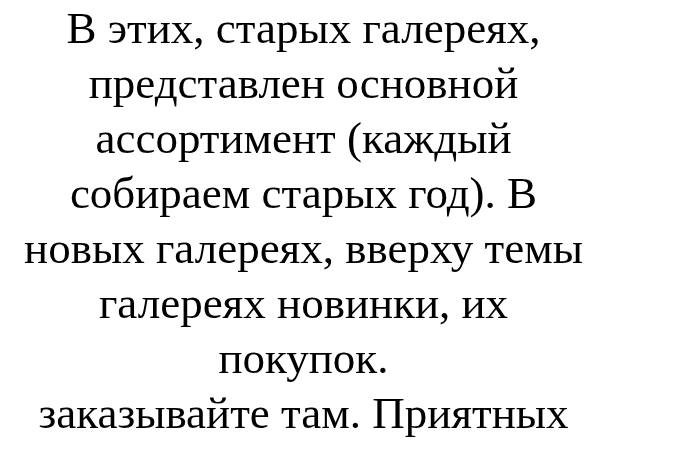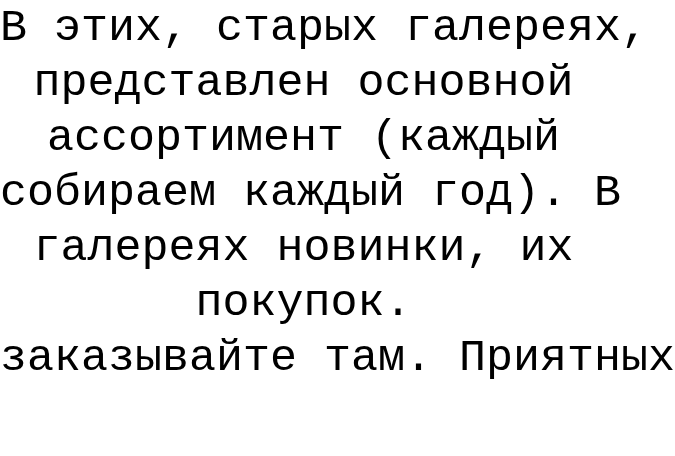--- a/index.html
+++ b/index.html
@@ -14,38 +14,39 @@
   }
   .page {
     width: 675px;
     height: 456px;
     background: #ffffff;
   }
   .text-block {
     box-sizing: border-box;
     width: 607px;
     padding-top: 1px;
-    font-family: Liberation Mono, monospace;
+    font-family: Liberation Serif, serif;
     font-size: 45px;
     line-height: 55px;
     font-weight: 400;
     text-align: center;
     color: #000000;
     -webkit-font-smoothing: antialiased;
   }
   .text-line {
     white-space: nowrap;
   }
 </style>
 </head>
 <body>
 
 <div class="page">
   <div class="text-block">
     <div class="text-line">В этих, старых галереях,</div>
     <div class="text-line">представлен основной</div>
     <div class="text-line">ассортимент (каждый</div>
-    <div class="text-line">собираем каждый год). В</div>
+    <div class="text-line">собираем старых год). В</div>
+    <div class="text-line">новых галереях, вверху темы</div>
     <div class="text-line">галереях новинки, их</div>
     <div class="text-line">покупок.</div>
     <div class="text-line">заказывайте там. Приятных</div>
   </div>
 </div>
 
 </body></html>

